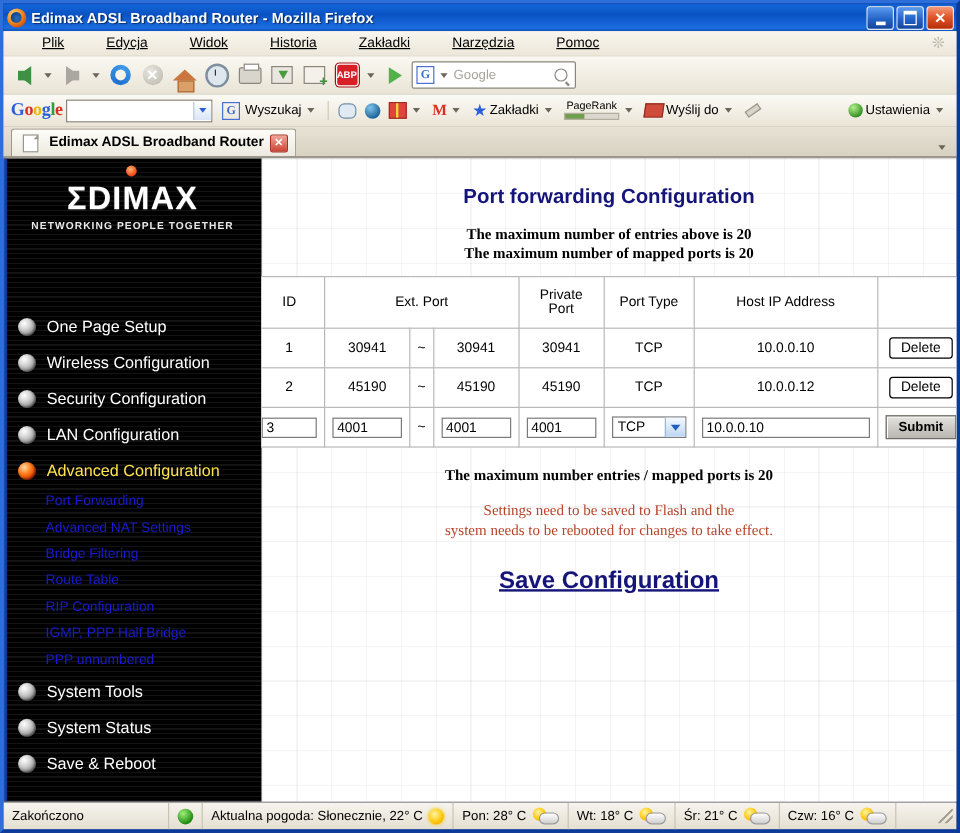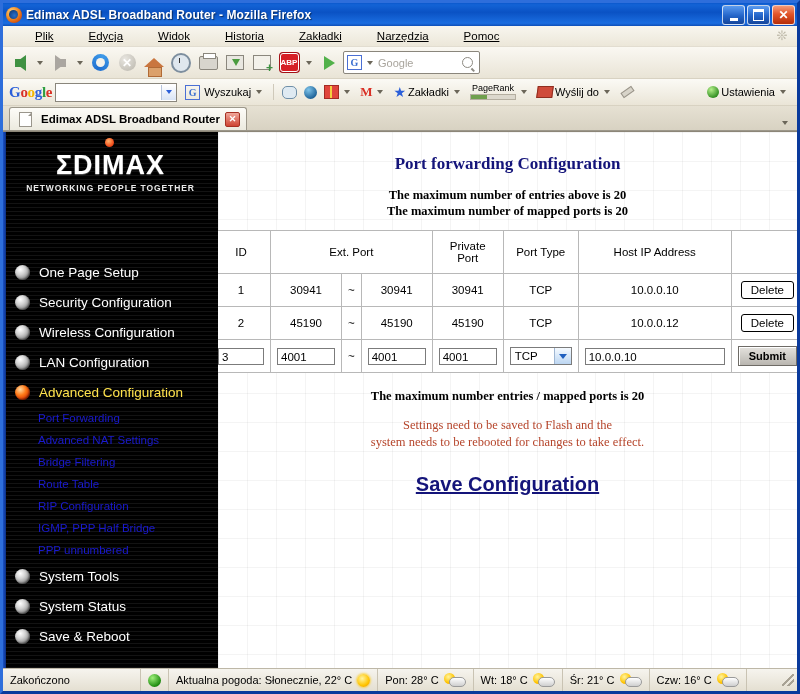--- a/index.html
+++ b/index.html
@@ -301,21 +301,21 @@
     background-color:#ffffff;
     background-image:
       repeating-linear-gradient(to right, rgba(0,0,0,0.045) 0 1px, transparent 1px 29px),
       repeating-linear-gradient(to bottom, rgba(0,0,0,0.045) 0 1px, transparent 1px 29px);
     overflow: hidden;
     font-family:"Liberation Serif", serif;
   }
   .pg-title{
     text-align:center; color:#14147a; font-weight:bold; font-size:17px;
     margin-top: 22px;
-    font-family:Liberation Serif, serif;
+    font-family:Liberation Sans, sans-serif;
   }
   .pg-sub{
     text-align:center; color:#000; font-weight:bold; font-size:12.5px;
     margin-top: 13px; line-height:16px;
     font-family:"Liberation Serif", serif;
   }
   .table-wrap{ display:flex; justify-content:center; margin-top:11px; }
   table.pf{
     border-collapse:collapse;
     background:#fff;
@@ -581,25 +581,25 @@
         <div class="logo-tag">NETWORKING PEOPLE TOGETHER</div>
       </div>
 
       <div class="navlist">
         <div class="navrow">
           <div class="orb"></div>
           <div class="lbl">One Page Setup</div>
         </div>
         <div class="navrow">
           <div class="orb"></div>
-          <div class="lbl">Security Configuration</div>
+          <div class="lbl">Wireless Configuration</div>
         </div>
         <div class="navrow">
           <div class="orb"></div>
-          <div class="lbl">Wireless Configuration</div>
+          <div class="lbl">Security Configuration</div>
         </div>
         <div class="navrow">
           <div class="orb"></div>
           <div class="lbl">LAN Configuration</div>
         </div>
         <div class="navrow active">
           <div class="orb active"></div>
           <div class="lbl">Advanced Configuration</div>
         </div>
 

